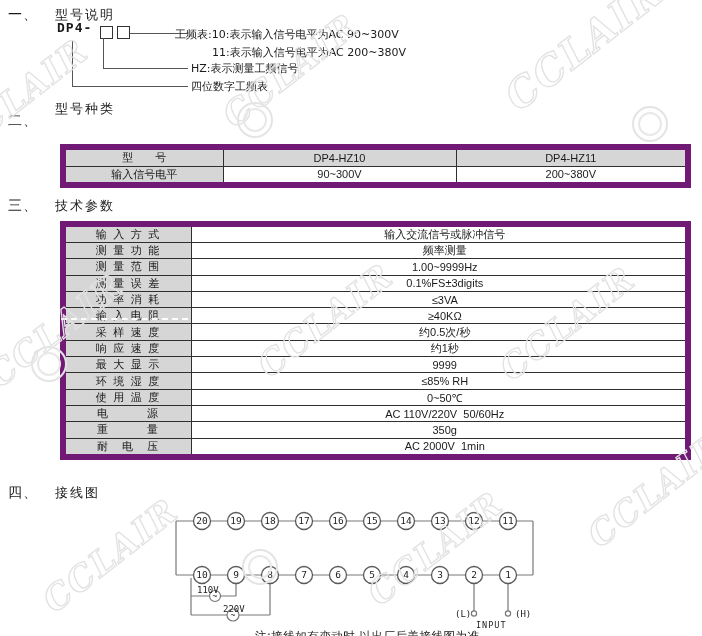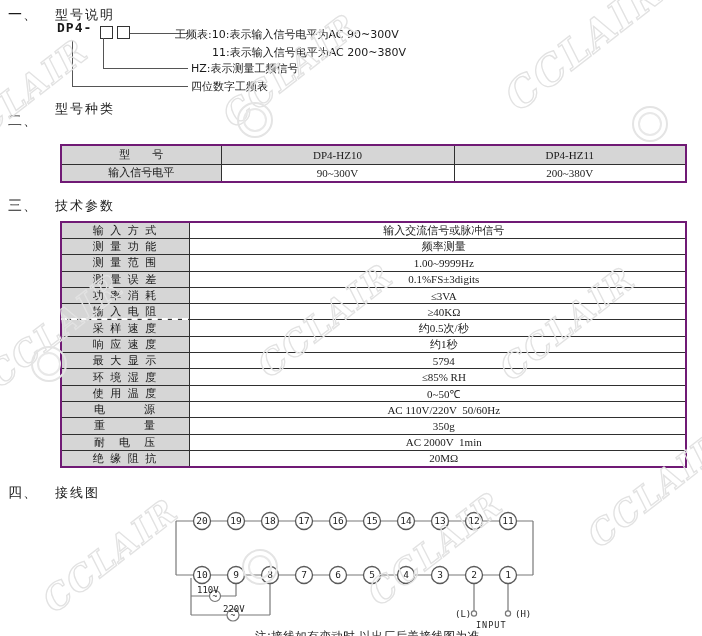--- a/index.html
+++ b/index.html
@@ -13,25 +13,25 @@
   .sec-num{font-size:14px;letter-spacing:1px;}
   .sec-title{font-size:13px;letter-spacing:2px;}
   
   .model-code{font-family:"DejaVu Sans Mono",monospace;font-size:13px;font-weight:bold;letter-spacing:1px;}
   .model-box{width:11px;height:11px;border:1.5px solid #333;background:#fff;}
   .hline{border-top:1px solid #555;}
   .lshape{border-left:1px solid #555;border-bottom:1px solid #555;}
   .note{font-size:11px;white-space:nowrap;}
   
   table{border-collapse:collapse;table-layout:fixed;}
-  .tbl{border:2px solid #701a75;}
+  .tbl{border:6px solid #701a75;}
   .tbl td{border:1px solid #2f2f2f;font-size:11px;padding:0;vertical-align:middle;}
   .gray{background:#d6d6d6;}
   .center{text-align:center;}
-  .mono{font-family:Liberation Serif, serif;text-align:center;}
+  .mono{font-family:Liberation Sans, sans-serif;text-align:center;}
   .spec-label{text-align:center;letter-spacing:1.5px;}
   .spec-val{padding-left:13px !important;white-space:pre;}
   .seam{border-top:2px dashed #ffffff;z-index:3;}
   
   .wiring line{stroke:#787878;stroke-width:1.2;}
   .wiring .term{fill:#ffffff;stroke:#5a5a5a;stroke-width:1.3;}
   .wiring .src{fill:#ffffff;stroke:#787878;stroke-width:1.2;}
   .wiring .lead-dot{fill:#ffffff;stroke:#787878;stroke-width:1.2;}
   .wiring text{fill:#1c1c1c;font-family:"DejaVu Sans Mono",monospace;}
   .tnum{font-size:9.5px;text-anchor:middle;}
@@ -148,45 +148,41 @@
     <tr style="height:16.3px">
           <td class="gray spec-label">采 样 速 度</td>
           <td class="spec-val mono">约0.5次/秒</td>
         </tr>
     <tr style="height:16.3px">
           <td class="gray spec-label">响 应 速 度</td>
           <td class="spec-val mono">约1秒</td>
         </tr>
     <tr style="height:16.3px">
           <td class="gray spec-label">最 大 显 示</td>
-          <td class="spec-val mono">5794</td>
+          <td class="spec-val mono">9999</td>
         </tr>
     <tr style="height:16.3px">
           <td class="gray spec-label">环 境 湿 度</td>
           <td class="spec-val mono">≤85% RH</td>
         </tr>
     <tr style="height:16.3px">
           <td class="gray spec-label">使 用 温 度</td>
           <td class="spec-val mono">0~50℃</td>
         </tr>
     <tr style="height:16.3px">
           <td class="gray spec-label">电　　　源</td>
           <td class="spec-val mono">AC 110V/220V  50/60Hz</td>
         </tr>
     <tr style="height:16.3px">
           <td class="gray spec-label">重　　　量</td>
           <td class="spec-val mono">350g</td>
         </tr>
     <tr style="height:16.3px">
           <td class="gray spec-label">耐　电　压</td>
           <td class="spec-val mono">AC 2000V  1min</td>
-        </tr>
-    <tr style="height:16.3px">
-          <td class="gray spec-label">绝 缘 阻 抗</td>
-          <td class="spec-val mono">20MΩ</td>
         </tr>
   </tbody>
     </table>
   <div class="abs seam" style="left:61px;top:318px;width:127px;"></div>
 
   <div class="abs sec-num" style="left:8px;top:484px;">四、</div>
   <div class="abs sec-title" style="left:55px;top:484px;">接线图</div>
 
   <svg class="abs wiring" style="left:160px;top:503px;" width="390" height="133" viewBox="0 0 390 133">
 

